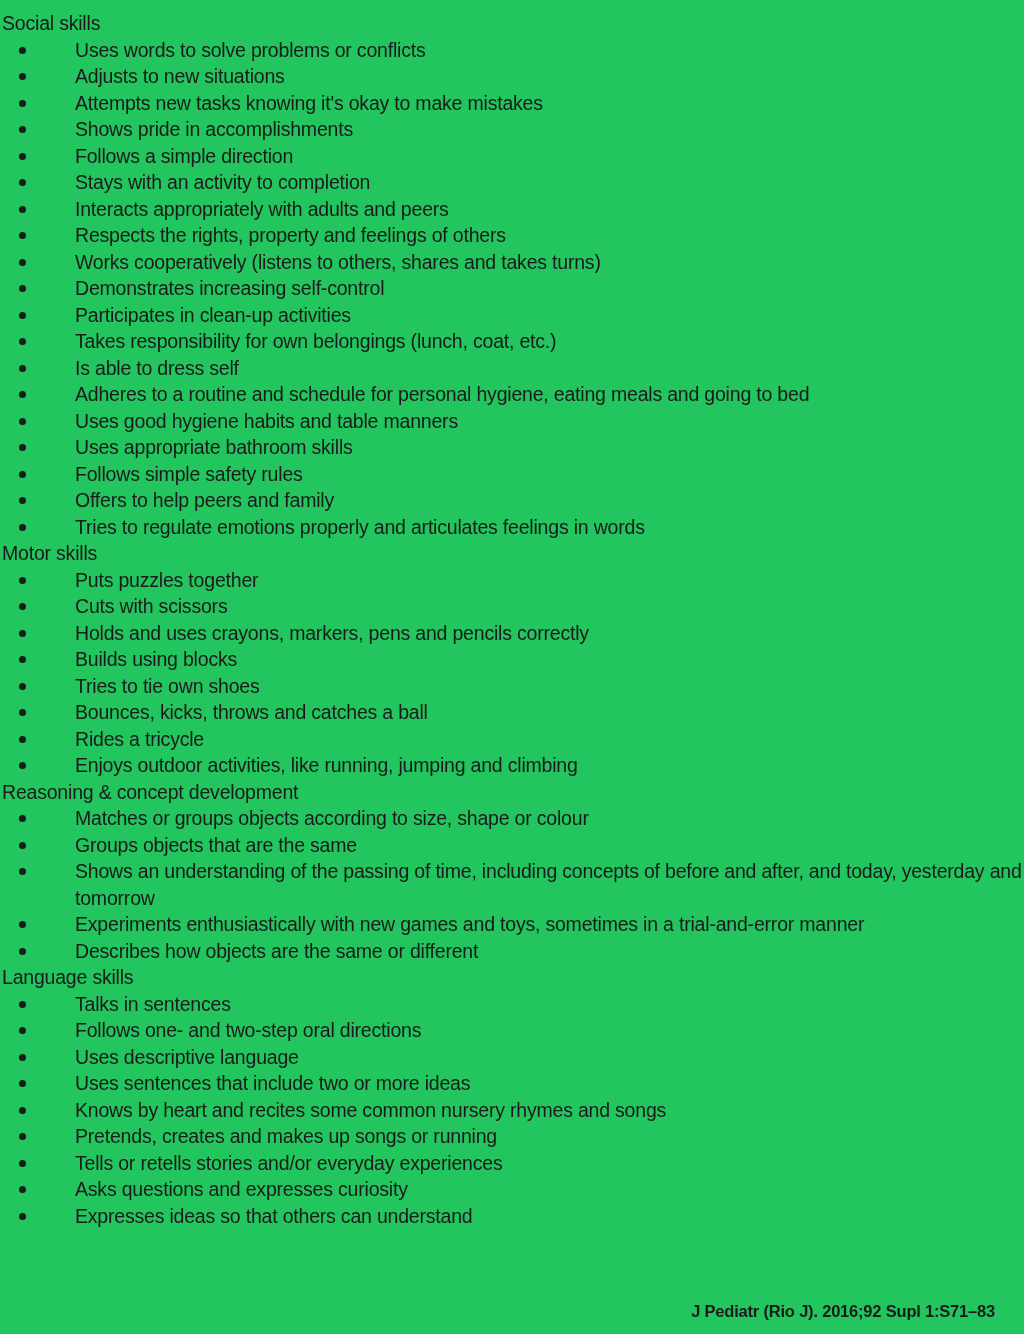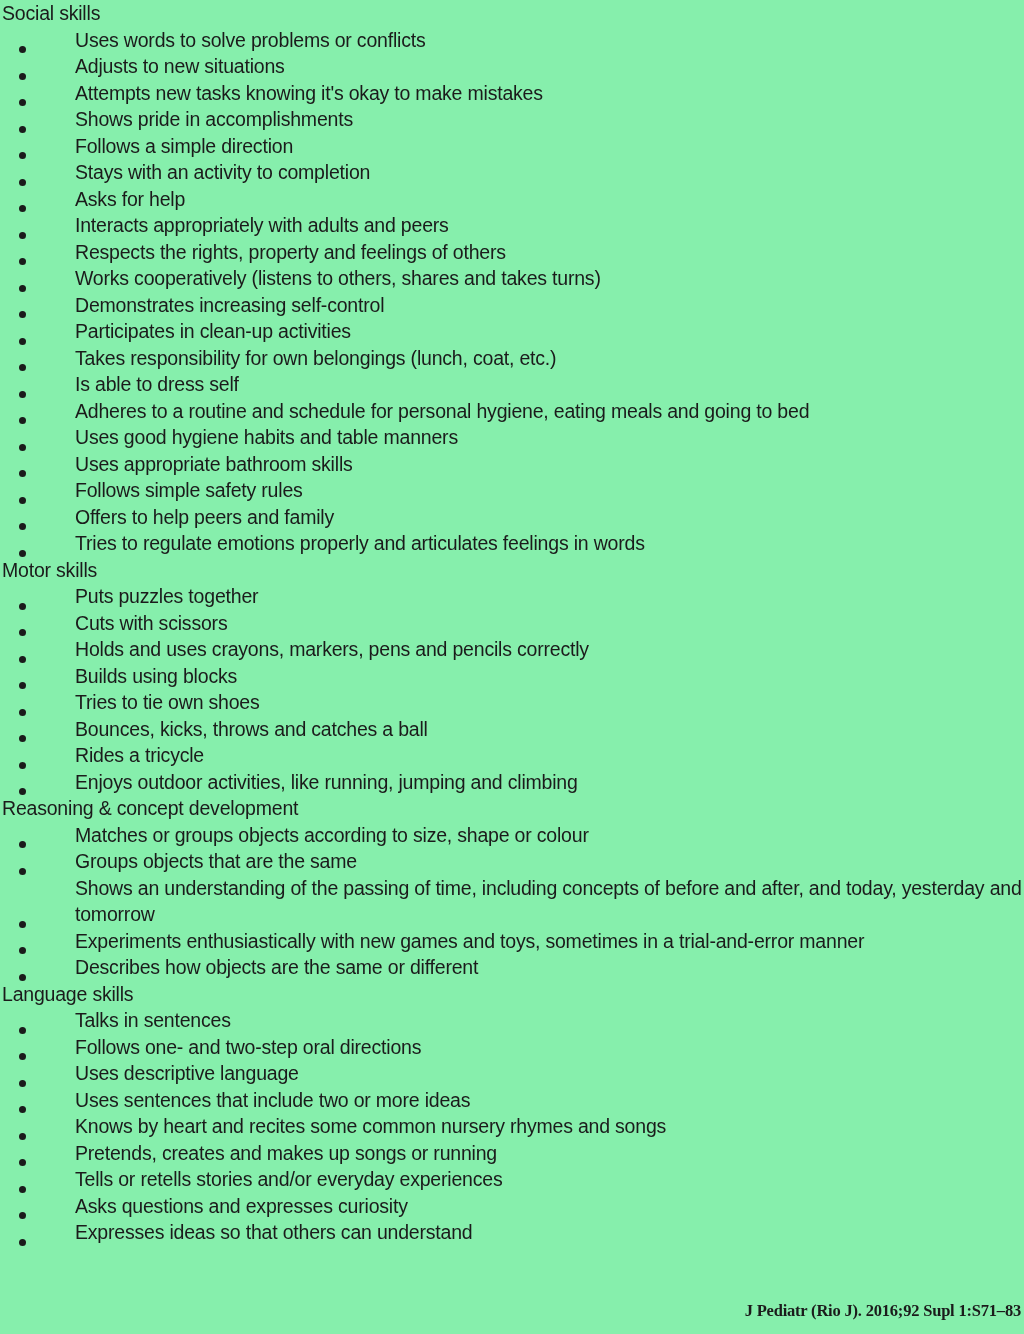--- a/index.html
+++ b/index.html
@@ -1,59 +1,58 @@
 <!DOCTYPE html>
 <html><head>
 <meta charset="utf-8">
 <style>
   html, body { margin: 0; padding: 0; background: #ffffff; }
   .page {
     position: relative;
     width: 1024px;
     height: 1334px;
-    background: #86efac;
+    background: #22c55e;
     font-family: "Liberation Sans", "DejaVu Sans", sans-serif;
     color: #1b1b1b;
     font-size: 19.5px;
     letter-spacing: -0.2px;
     box-sizing: border-box;
-    padding-top: 0;
+    padding-top: 10px;
     overflow: hidden;
   }
   .heading {
     line-height: 26.5px;
     margin-left: 2px;
     white-space: nowrap;
   }
   .row {
     display: flex;
-    align-items: flex-end;
+    align-items: flex-start;
     line-height: 26.5px;
   }
   .bullet {
     flex: 0 0 7px;
     width: 7px;
     height: 7px;
     border-radius: 50%;
     background: #1b1b1b;
     margin: 10px 0 0 19px;
   }
   .item-text {
     margin-left: 49px;
     flex: 1 1 auto;
   }
   .citation {
     position: absolute;
-    right: 3px;
+    right: 29px;
     bottom: 13px;
     font-weight: 700;
     font-size: 16.5px;
     letter-spacing: -0.2px;
     white-space: nowrap;
-    font-family: Liberation Serif, serif;
   }
 </style>
 </head>
 <body>
 
 <div class="page">
 
   <div>
     <div class="heading">Social skills</div>
     <div class="row">
@@ -75,24 +74,20 @@
     <div class="row">
         <span class="bullet"></span>
         <span class="item-text">Follows a simple direction</span>
       </div>
     <div class="row">
         <span class="bullet"></span>
         <span class="item-text">Stays with an activity to completion</span>
       </div>
     <div class="row">
         <span class="bullet"></span>
-        <span class="item-text">Asks for help</span>
-      </div>
-    <div class="row">
-        <span class="bullet"></span>
         <span class="item-text">Interacts appropriately with adults and peers</span>
       </div>
     <div class="row">
         <span class="bullet"></span>
         <span class="item-text">Respects the rights, property and feelings of others</span>
       </div>
     <div class="row">
         <span class="bullet"></span>
         <span class="item-text">Works cooperatively (listens to others, shares and takes turns)</span>
       </div>

